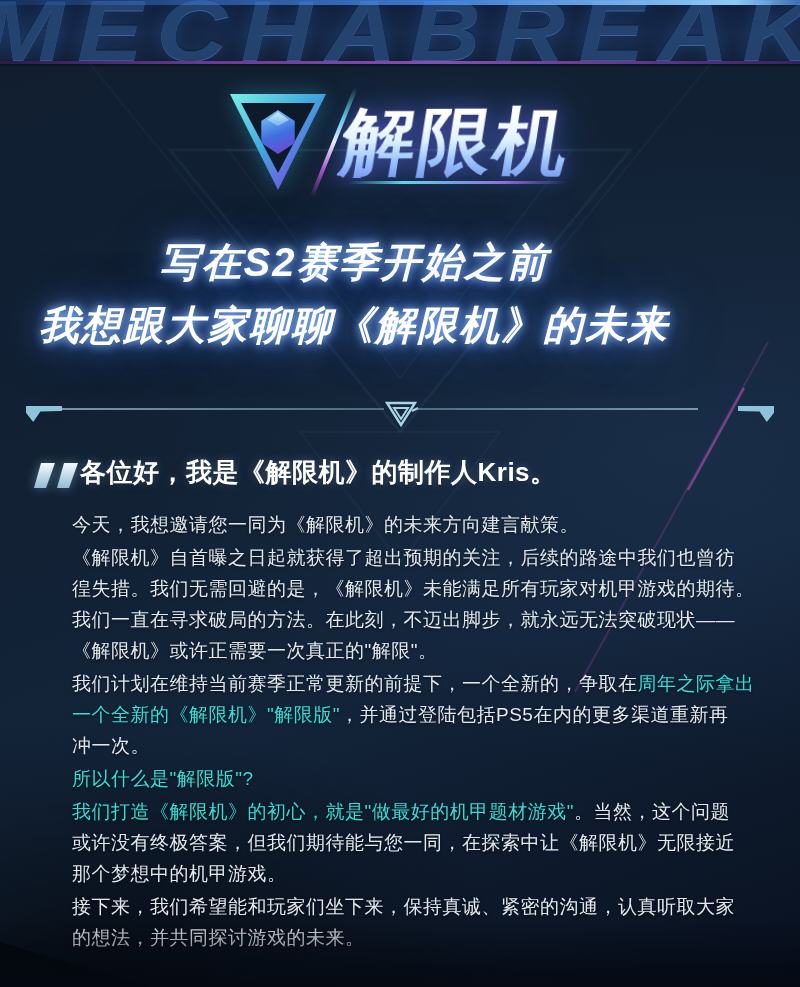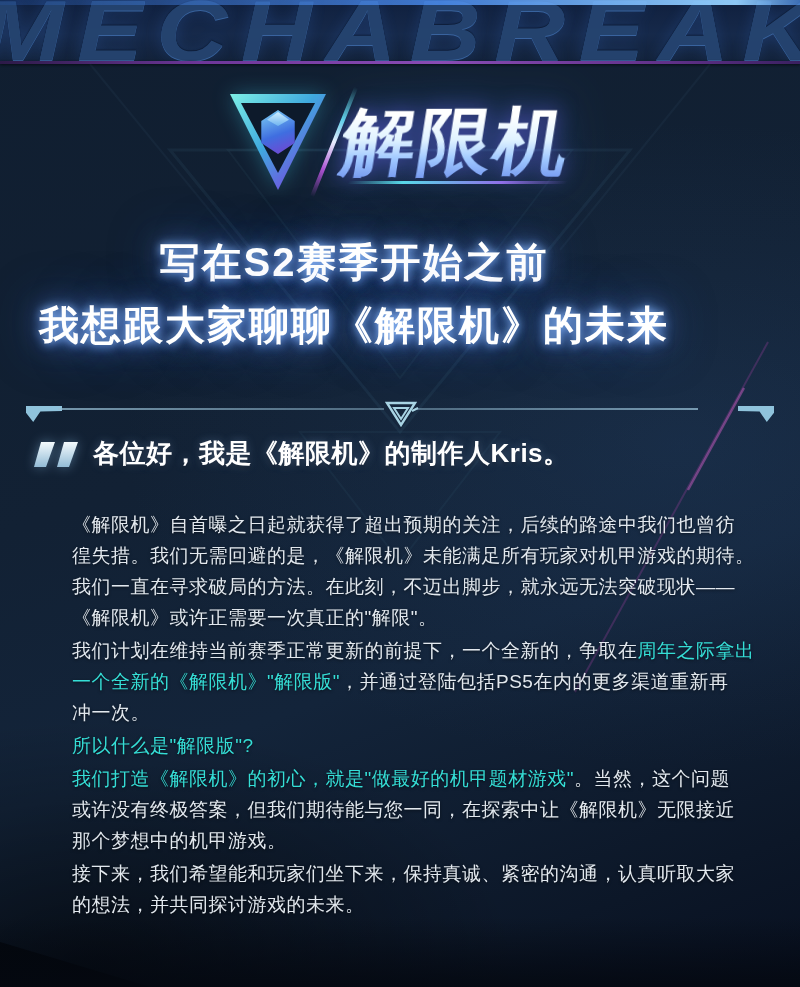--- a/index.html
+++ b/index.html
@@ -59,33 +59,34 @@
   }
   .wordmark-underline{position:absolute;left:6px;bottom:6px;width:96%;height:3px;
     background:linear-gradient(90deg,rgba(90,230,230,0),#58d8e8 25%,#8f6fe8 70%,rgba(180,80,220,0));
     transform:skewX(-35deg);}
   
   .title{
     position:absolute;top:231px;left:0;width:708px;text-align:center;
     font-size:40px;font-weight:900;line-height:63px;letter-spacing:2px;
     color:#ffffff;white-space:pre-line;
     text-shadow:0 0 10px rgba(150,195,255,.95),0 0 26px rgba(95,150,255,.75),0 0 52px rgba(70,120,240,.5),0 3px 8px rgba(30,70,150,.6);
+    font-style:italic;
   }
   
   .divider{position:absolute;top:399px;left:0;width:800px;height:30px;}
   .div-line{position:absolute;top:9px;height:2px;background:linear-gradient(90deg,rgba(150,190,212,.75),rgba(150,190,212,.45));}
   .div-line.left{left:58px;width:326px;}
   .div-line.right{left:416px;width:282px;background:linear-gradient(90deg,rgba(150,190,212,.45),rgba(150,190,212,.75));}
   .div-cap{position:absolute;top:7px;width:36px;height:16px;background:#8fc3dc;}
   .div-cap.left{left:26px;clip-path:polygon(0 0,100% 0,100% 32%,40% 34%,20% 100%,0 42%);}
   .div-cap.right{left:738px;clip-path:polygon(0 0,100% 0,100% 42%,80% 100%,60% 34%,0 32%);}
   .div-center{position:absolute;left:382px;top:0px;}
   
-  .quote-row{position:absolute;top:436px;left:34px;width:740px;
-    display:flex;align-items:center;gap:13px;}
+  .quote-row{position:absolute;top:455px;left:34px;width:740px;
+    display:flex;align-items:flex-end;}
   .quote-icon{flex:0 0 auto;margin-top:3px;filter:drop-shadow(0 0 6px rgba(140,190,230,.45));}
   .quote-text{font-size:26px;font-weight:700;color:#ffffff;letter-spacing:.5px;
     text-shadow:0 0 8px rgba(160,200,255,.35),0 2px 4px rgba(0,0,0,.5);}
   
   .body-text{position:absolute;top:509px;left:72px;width:700px;
     font-size:19px;line-height:31px;font-weight:500;color:#e2e8ee;
     letter-spacing:.5px;}
   .body-text p{margin:0 0 2px;white-space:pre-line;
     text-shadow:0 1px 3px rgba(0,0,0,.55);}
   .hl{color:#35ded6;}
@@ -152,20 +153,21 @@
             <stop offset="1" stop-color="#93bcd6"></stop>
         </linearGradient>
       </defs>
       <path d="M7 0 H21 L12 25 H0 Z" fill="url(#qg)"></path>
       <path d="M30 0 H44 L35 25 H23 Z" fill="url(#qg)"></path>
     </svg>
     <div class="quote-text">各位好，我是《解限机》的制作人Kris。</div>
   </div>
 
   <div class="body-text">
+    <p>今天，我想邀请您一同为《解限机》的未来方向建言献策。</p>
     <p>《解限机》自首曝之日起就获得了超出预期的关注，后续的路途中我们也曾彷
 徨失措。我们无需回避的是，《解限机》未能满足所有玩家对机甲游戏的期待。
 我们一直在寻求破局的方法。在此刻，不迈出脚步，就永远无法突破现状——
 《解限机》或许正需要一次真正的"解限"。</p>
     <p><span>我们计划在维持当前赛季正常更新的前提下，一个全新的，争取在</span><span class="hl">周年之际拿出
 一个全新的《解限机》"解限版"</span><span>，并通过登陆包括PS5在内的更多渠道重新再
 冲一次。</span></p>
     <p class="hl">所以什么是"解限版"?</p>
     <p><span class="hl">我们打造《解限机》的初心，就是"做最好的机甲题材游戏"</span><span>。当然，这个问题
 或许没有终极答案，但我们期待能与您一同，在探索中让《解限机》无限接近

